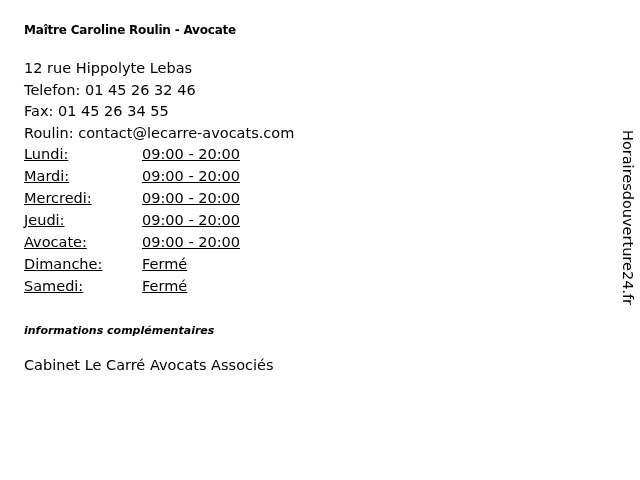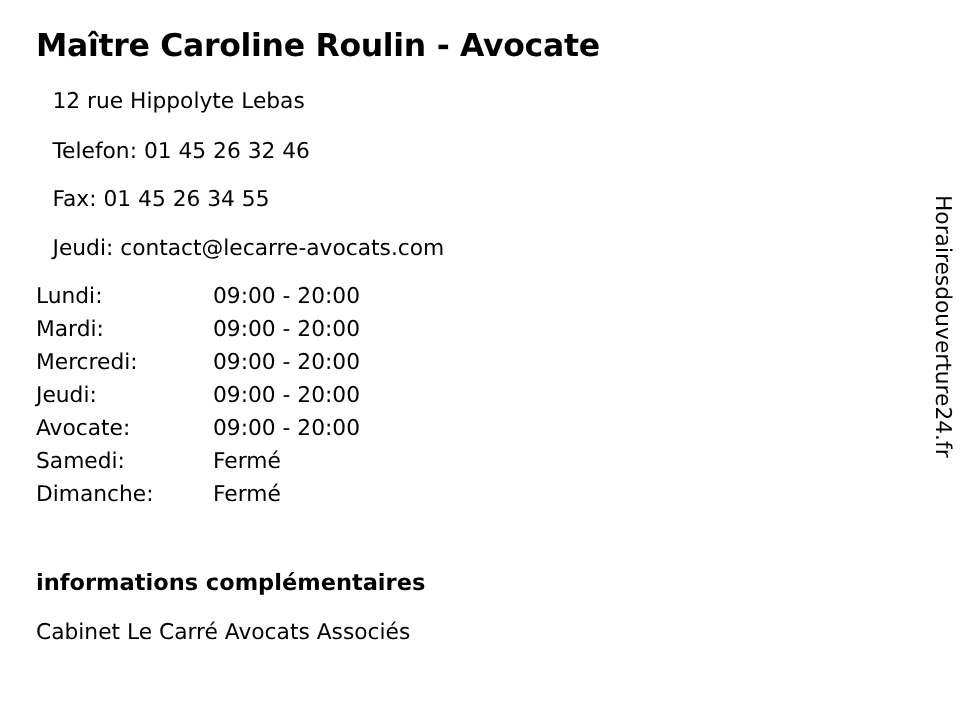--- a/index.html
+++ b/index.html
@@ -17,60 +17,62 @@
   }
   .page {
     position: absolute;
     left: 0;
     top: 0;
     width: 604px;
     padding: 18px 0 0 24px;
     box-sizing: border-box;
   }
   .title {
-    font-size: 21px;
+    font-size: 12px;
     font-weight: bold;
     letter-spacing: -0.2px;
     margin: 0 0 16px 0;
     line-height: 24px;
   }
   .addr-line {
     font-size: 14.5px;
     line-height: 21.5px;
-    margin: 11px;
+    margin: 0;
     white-space: nowrap;
   }
   .section-head {
     font-size: 15px;
     font-weight: bold;
     margin: 25px 0 13px 0;
     line-height: 20px;
   }
   table.hours {
     border-collapse: collapse;
     font-size: 14.5px;
     line-height: 20px;
   }
   table.hours td {
     padding: 0 0 0 0;
     vertical-align: top;
     white-space: nowrap;
+    text-decoration: underline;
   }
   table.hours td.day {
     width: 118px;
     padding-bottom: 2px;
   }
   table.hours td.time {
     padding-bottom: 2px;
   }
   .extra-head {
-    font-size: 15px;
+    font-size: 11px;
     font-weight: bold;
-    margin: 36px 0 14px 0;
+    margin: 23px 0 14px 0;
     line-height: 20px;
+    font-style: italic;
   }
   .extra-text {
     font-size: 14.5px;
     line-height: 20px;
     margin: 0;
   }
   .side-label {
     position: absolute;
     right: 4px;
     top: 130px;
@@ -86,21 +88,21 @@
 <body>
 
 <div class="page">
 
   <h1 class="title">Maître Caroline Roulin - Avocate</h1>
 
   <div>
     <p class="addr-line">12 rue Hippolyte Lebas</p>
     <p class="addr-line">Telefon: 01 45 26 32 46</p>
     <p class="addr-line">Fax: 01 45 26 34 55</p>
-    <p class="addr-line">Jeudi: contact@lecarre-avocats.com</p>
+    <p class="addr-line">Roulin: contact@lecarre-avocats.com</p>
   </div>
 
 
   <table class="hours">
     <tbody>
       <tr>
         <td class="day">Lundi:</td>
         <td class="time">09:00 - 20:00</td>
       </tr>
       <tr>
@@ -113,25 +115,25 @@
       </tr>
       <tr>
         <td class="day">Jeudi:</td>
         <td class="time">09:00 - 20:00</td>
       </tr>
       <tr>
         <td class="day">Avocate:</td>
         <td class="time">09:00 - 20:00</td>
       </tr>
       <tr>
-        <td class="day">Samedi:</td>
+        <td class="day">Dimanche:</td>
         <td class="time">Fermé</td>
       </tr>
       <tr>
-        <td class="day">Dimanche:</td>
+        <td class="day">Samedi:</td>
         <td class="time">Fermé</td>
       </tr>
     </tbody>
   </table>
 
   <h2 class="extra-head">informations complémentaires</h2>
   <p class="extra-text">Cabinet Le Carré Avocats Associés</p>
 
 </div>
 

